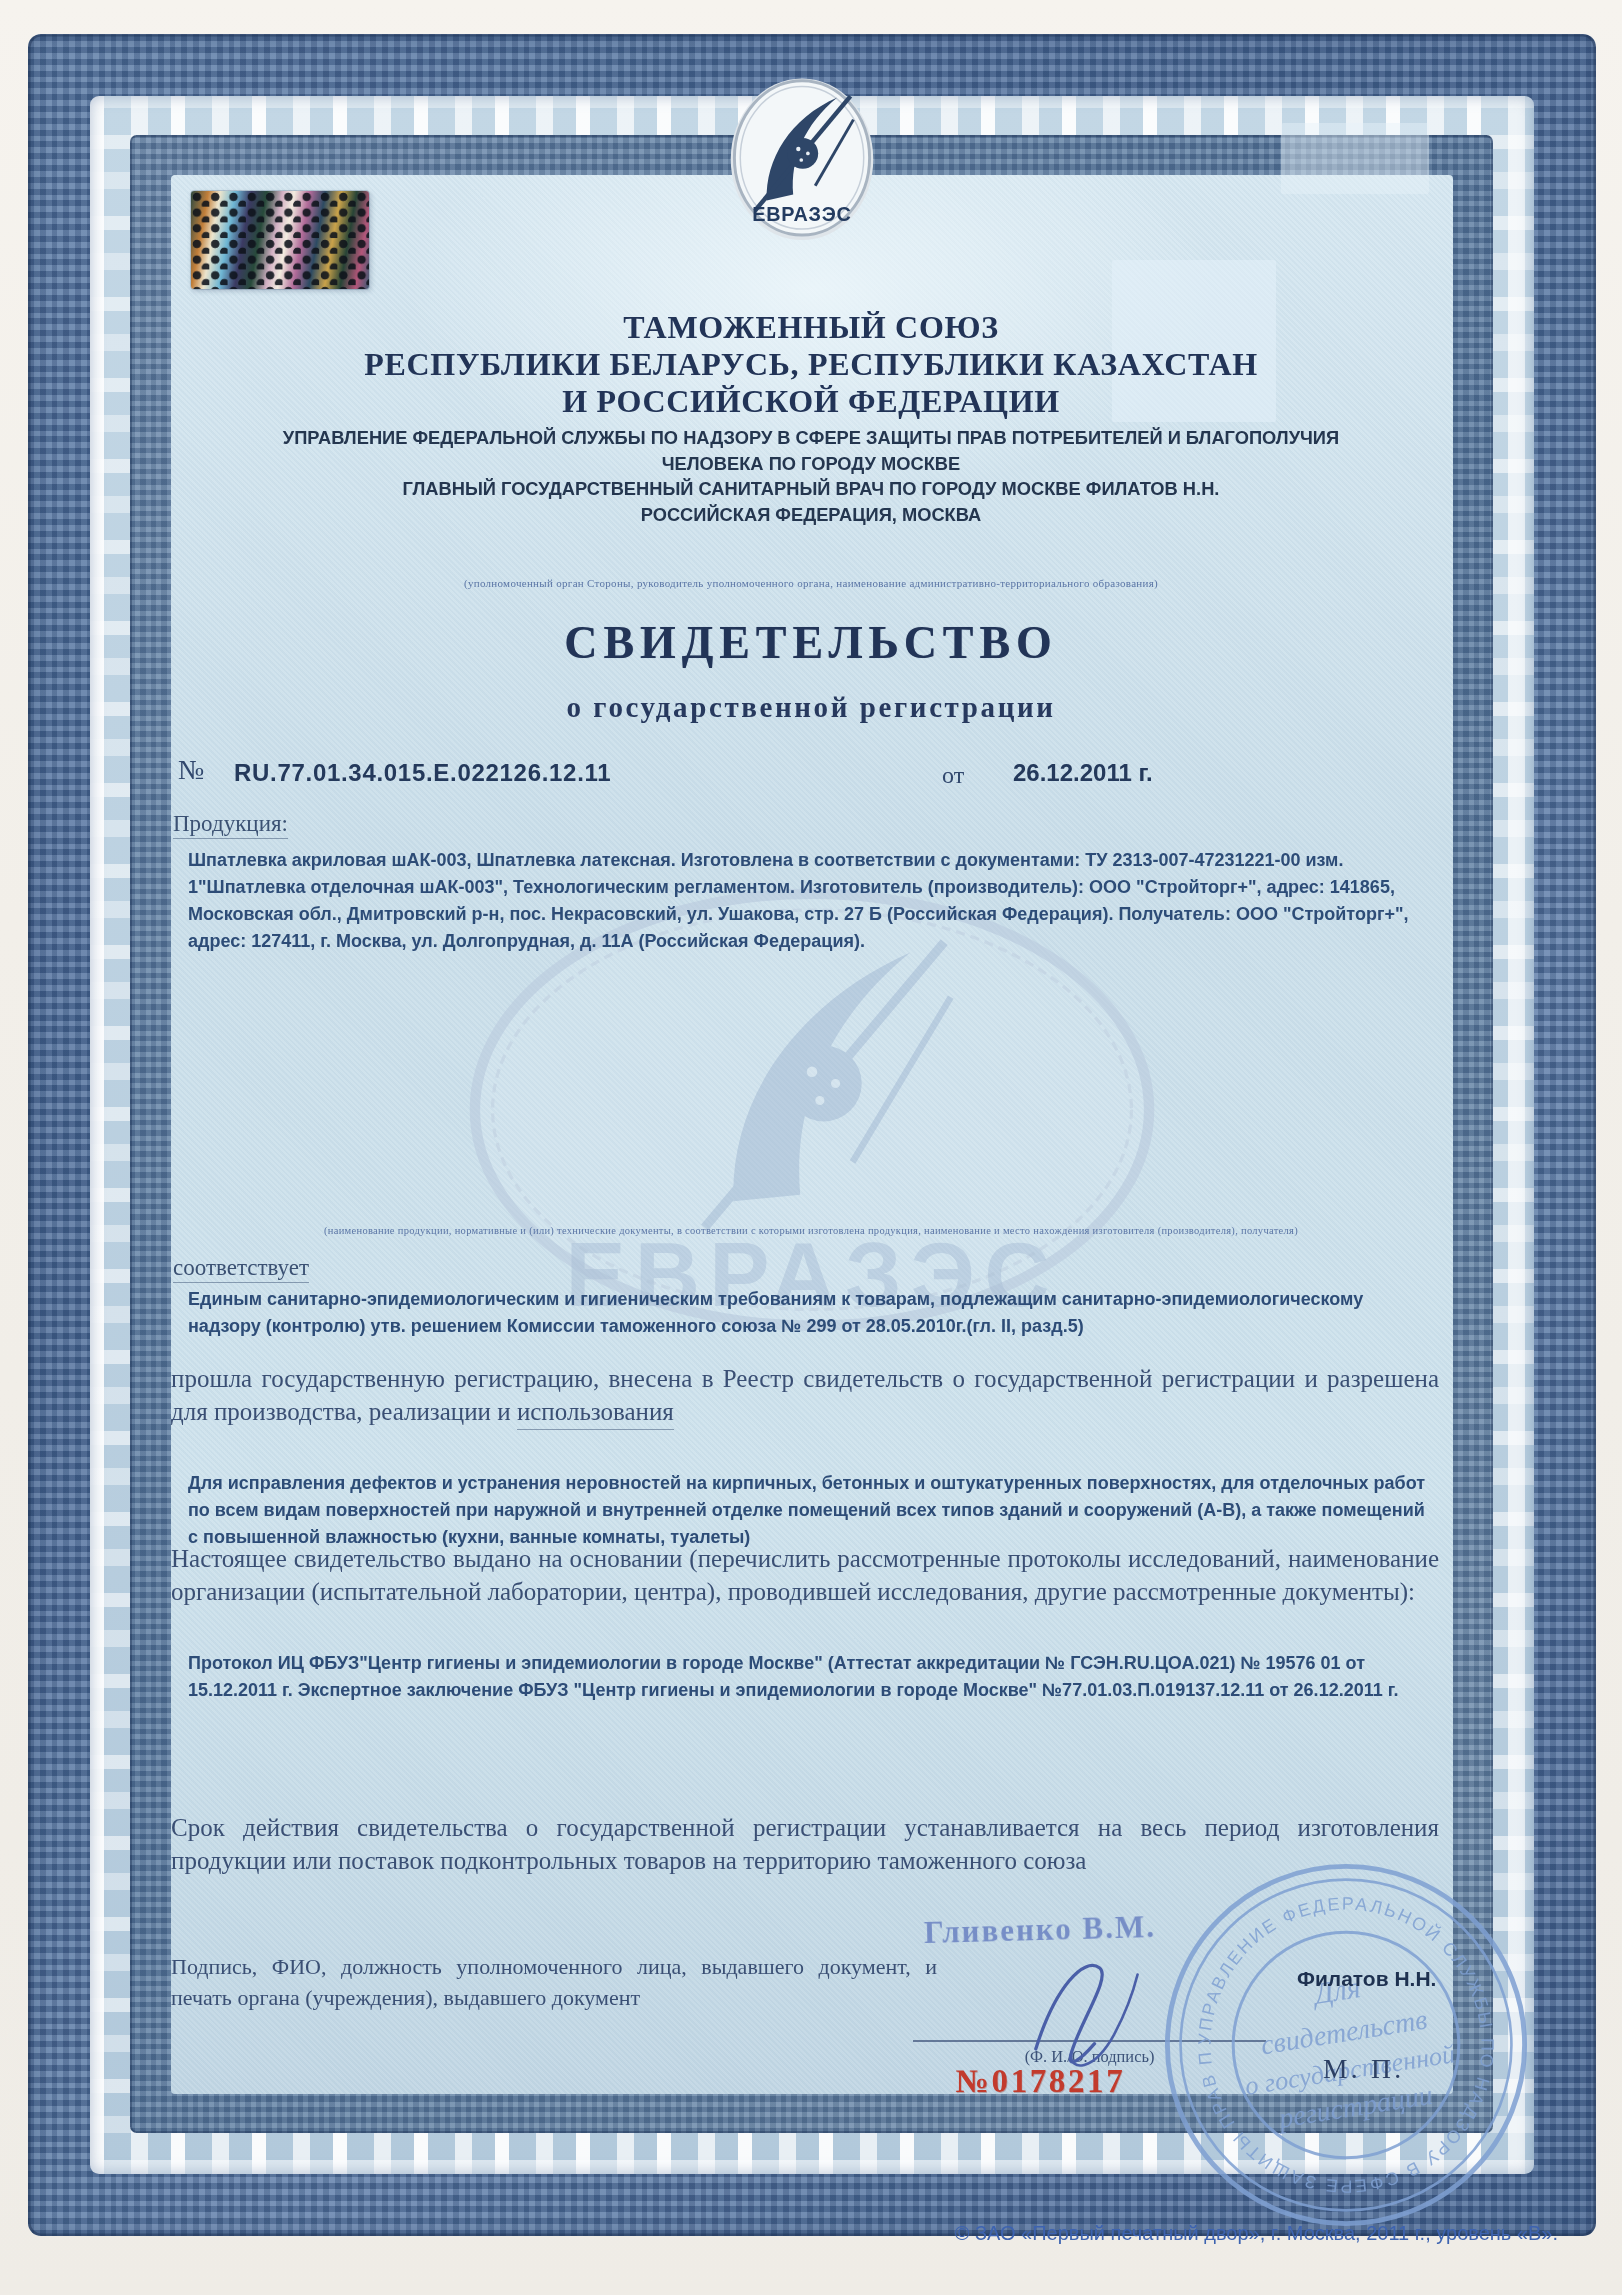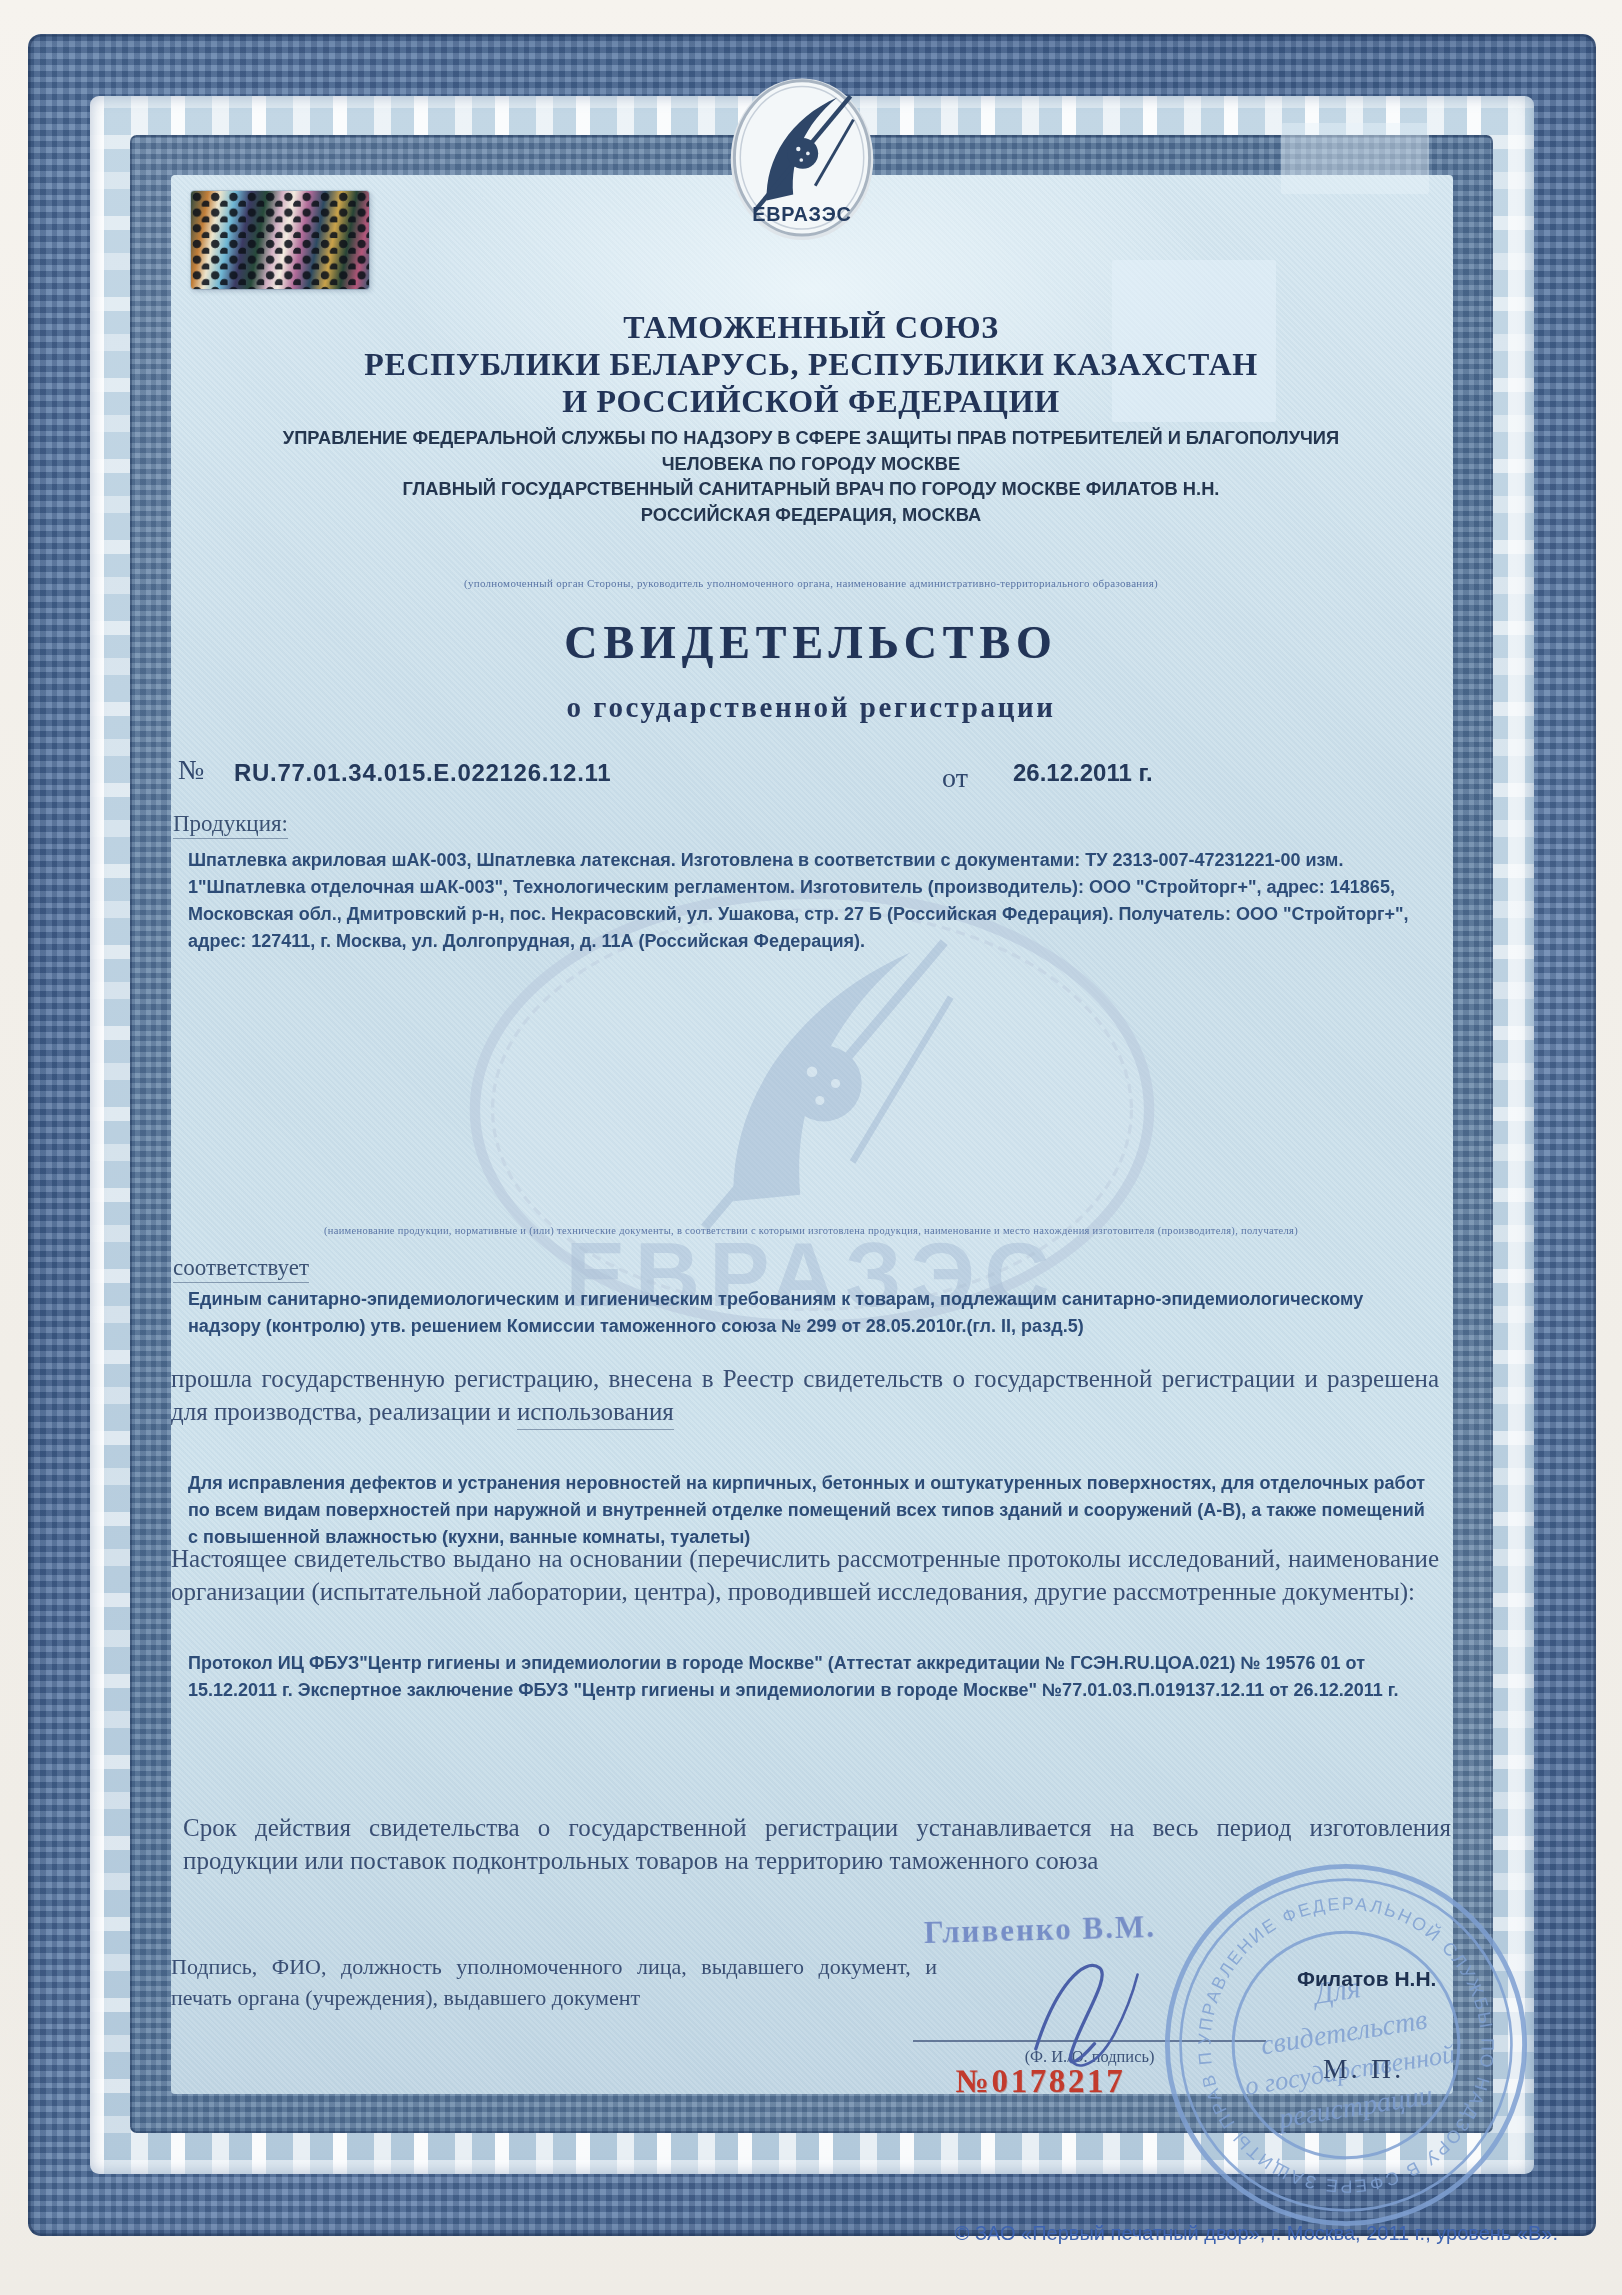--- a/index.html
+++ b/index.html
@@ -58,35 +58,35 @@
   .center{text-align:center;}
   .hdr1{top:309px;left:196px;right:196px;font-weight:bold;font-size:32px;line-height:37px;color:#223457;letter-spacing:0.7px;}
   .hdr2{top:425px;left:177px;right:177px;font-weight:bold;font-size:18.3px;line-height:25.5px;color:#24364f;}
   .tinycap{color:#5b76a6;font-size:11px;letter-spacing:0.3px;}
   .cap1{top:577px;left:196px;right:196px;}
   .cap2{top:1225px;left:164px;right:164px;font-size:10.5px;}
   .title-main{top:616px;left:0;right:0;font-size:46px;font-weight:bold;letter-spacing:5.9px;color:#223457;text-shadow:0 0 0.7px rgba(34,52,87,.45);}
   .title-sub{top:691px;left:0;right:0;font-size:29px;font-weight:bold;letter-spacing:2.6px;color:#27395e;}
   .no-sign{left:178px;top:754px;font-size:27.5px;color:#31486e;}
   .no-val{left:234px;top:759px;font-size:24px;font-weight:bold;color:#24395b;letter-spacing:0.7px;}
-  .ot{left:942px;top:762px;font-size:28px;color:#31486e;}
+  .ot{left:942px;top:762px;font-size:24px;color:#31486e;}
   .date{left:1013px;top:759px;font-size:24px;font-weight:bold;color:#24395b;}
   .lbl{font-size:23px;color:#3b5173;}
   .lbl u, .ulbl{display:inline-block;border-bottom:1.3px solid rgba(59,81,115,.5);padding-bottom:1.3px;text-decoration:none;}
   .lbl-product{left:173px;top:811px;}
   .txt{font-size:18px;line-height:27px;font-weight:600;color:#2d4c77;}
   .txt-product{left:188px;top:847px;width:1237px;}
   .lbl-soot{left:173px;top:1255px;text-decoration:underline;}
   .txt-soot{left:188px;top:1286px;width:1230px;}
   .serifpara{font-size:25px;line-height:33px;color:#3a4f74;text-align:justify;}
   .p-reg{left:171px;top:1362px;width:1268px;}
   .p-usage{left:188px;top:1470px;width:1243px;}
   .p-basis{left:171px;top:1542px;width:1268px;}
   .p-docs{left:188px;top:1650px;width:1250px;}
-  .p-validity{left:171px;top:1811px;width:1268px;padding-left:12px;}
+  .p-validity{left:171px;top:1811px;width:1268px;}
   .p-signlabel{left:171px;top:1951px;width:766px;font-size:22px;line-height:31px;}
   .stamped-name{left:924px;top:1912px;font-size:31px;font-weight:bold;color:rgba(96,120,190,.78);letter-spacing:2px;transform:rotate(-1.5deg);filter:blur(0.3px);z-index:6;}
   .sigline{left:913px;top:2040px;width:353px;border-top:2px solid rgba(60,80,120,.7);z-index:6;}
   .sigline-cap{left:913px;top:2047px;width:353px;text-align:center;font-size:16.4px;color:#3c5278;z-index:6;}
   .filatov{left:1297px;top:1967px;font-size:21px;font-weight:bold;color:#1e3150;z-index:7;}
   .mp{left:1323px;top:2053px;font-size:27.5px;color:#2c3f63;letter-spacing:3.3px;z-index:7;}
   .serial{left:903px;top:2063px;width:275px;text-align:center;font-size:33px;font-weight:bold;color:#c23b2d;letter-spacing:2.6px;text-shadow:0.7px 0.7px 0 rgba(150,30,20,.3);z-index:6;}
   .copyright{right:64px;top:2222px;font-size:20px;color:#3d63b0;z-index:5;}
 </style>
 </head>

